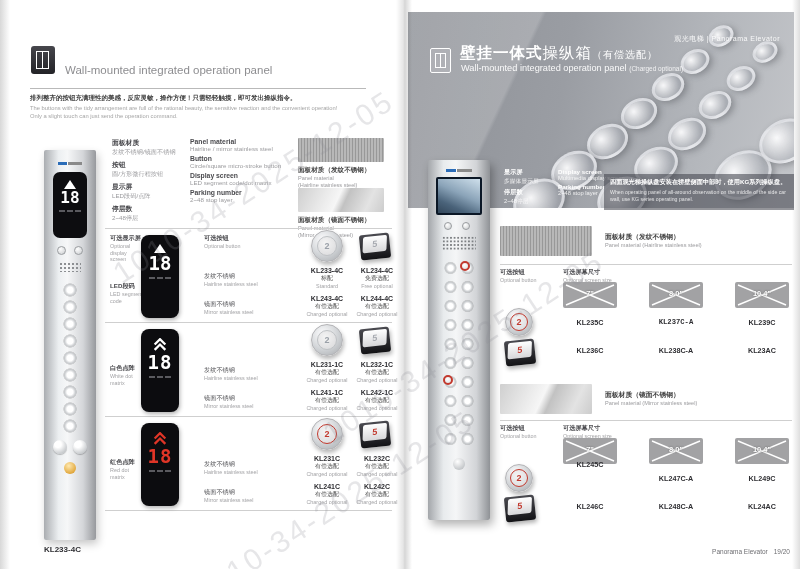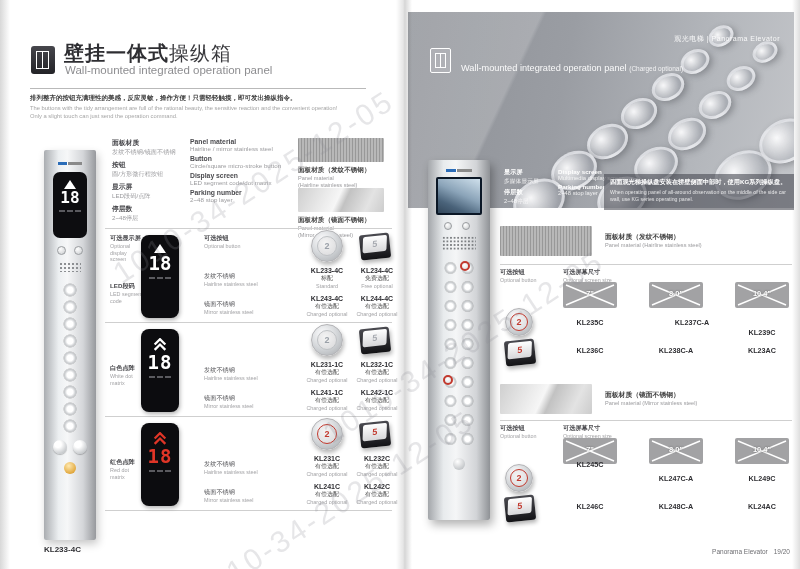--- a/index.html
+++ b/index.html
@@ -187,21 +187,20 @@
 </head>
 <body>
 
 <div class="edge-l"></div>
 <div class="edge-r"></div>
 
 <div class="abs" style="left:0;top:0;width:400px;height:569px;">
   <div class="hd-icon">
       <i></i>
     </div>
-  <div class="t-zh"><b>壁挂一体式</b><span>操纵箱</span></div>
   <div class="t-en">Wall-mounted integrated operation panel</div>
   <div class="hr-top"></div>
   <div class="intro-zh">排列整齐的按钮充满理性的美感，反应灵敏，操作方便！只需轻轻触摸，即可发出操纵指令。</div>
   <div class="intro-en">
     <div>The buttons with the tidy arrangement are full of the rational beauty, the sensitive reaction and the convenient operation!</div>
     <div>Only a slight touch can just send the operation command.</div>
   </div>
 
   <div class="panel-l">
     <div class="pl-logo"></div>
@@ -462,20 +461,23 @@
       <div class="hbtn" style="left:188px;top:166px;width:52px;height:40px;"></div>
       <div class="hbtn" style="left:305px;top:140px;width:60px;height:46px;"></div>
       <div class="hbtn" style="left:350px;top:108px;width:54px;height:42px;"></div>
     </div>
     <div class="corner">观光电梯 | Panorama Elevator</div>
   </div>
 
   <div class="hd-icon-w" style="left:30px;">
       <i></i>
     </div>
+  <div class="rt-zh" style="left:60px;">
+    <b>壁挂一体式</b><span style="font-weight:normal;">操纵箱</span><span class="paren">（有偿选配）</span>
+  </div>
   <div class="rt-en" style="left:61px;">
     <span>Wall-mounted integrated operation panel</span>
     <span class="paren">(Charged optional)</span>
   </div>
 
   <div class="hspec hs-zh" style="left:104px;">
     <div class="term">显示屏</div>
     <div class="val">多媒体显示屏</div>
     <div class="term">停层数</div>
     <div class="val">2~48停层</div>
@@ -545,22 +547,22 @@
           <line x1="51" y1="3" x2="3" y2="23"></line>
         </svg>
       <span class="size-lb">10.4"</span>
     </div>
     <div class="rb red" style="left:5px;top:40px;width:28px;height:28px;">
         <div class="rb-face" style="width:18px;height:18px;">
           <span>2</span>
         </div>
       </div>
     <div class="codecell" style="left:55px;top:50px;">KL235C</div>
-    <div class="codecell" style="left:157px;top:50px;">KL237C-A</div>
-    <div class="codecell" style="left:227px;top:50px;margin-top:10px;">KL239C</div>
+    <div class="codecell" style="left:141px;top:50px;font-family:Liberation Mono, monospace;">KL237C-A</div>
+    <div class="codecell" style="left:227px;top:50px;">KL239C</div>
     <div class="sb red" style="left:5px;top:72px;">
         <div class="sb-face">
           <span>5</span>
         </div>
       </div>
     <div class="codecell" style="left:55px;top:78px;">KL236C</div>
     <div class="codecell" style="left:141px;top:78px;">KL238C-A</div>
     <div class="codecell" style="left:227px;top:78px;">KL23AC</div>
   </div>
 

